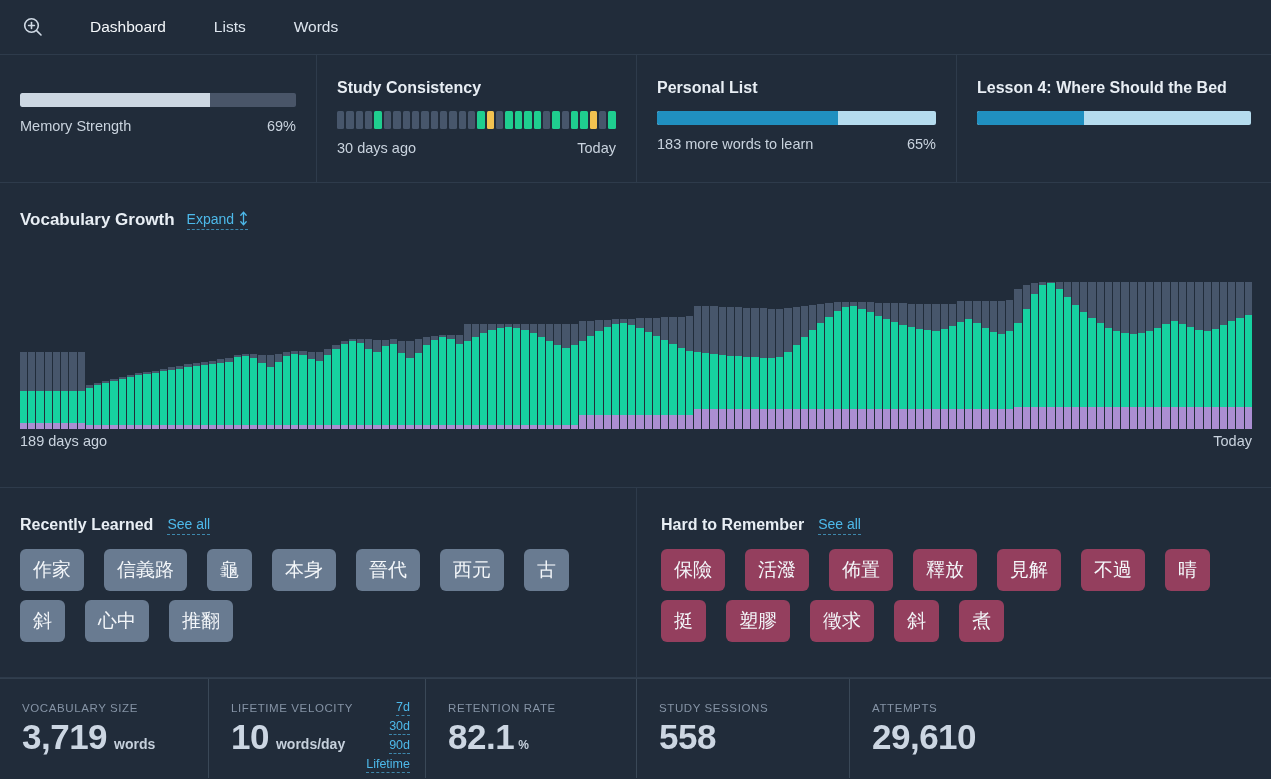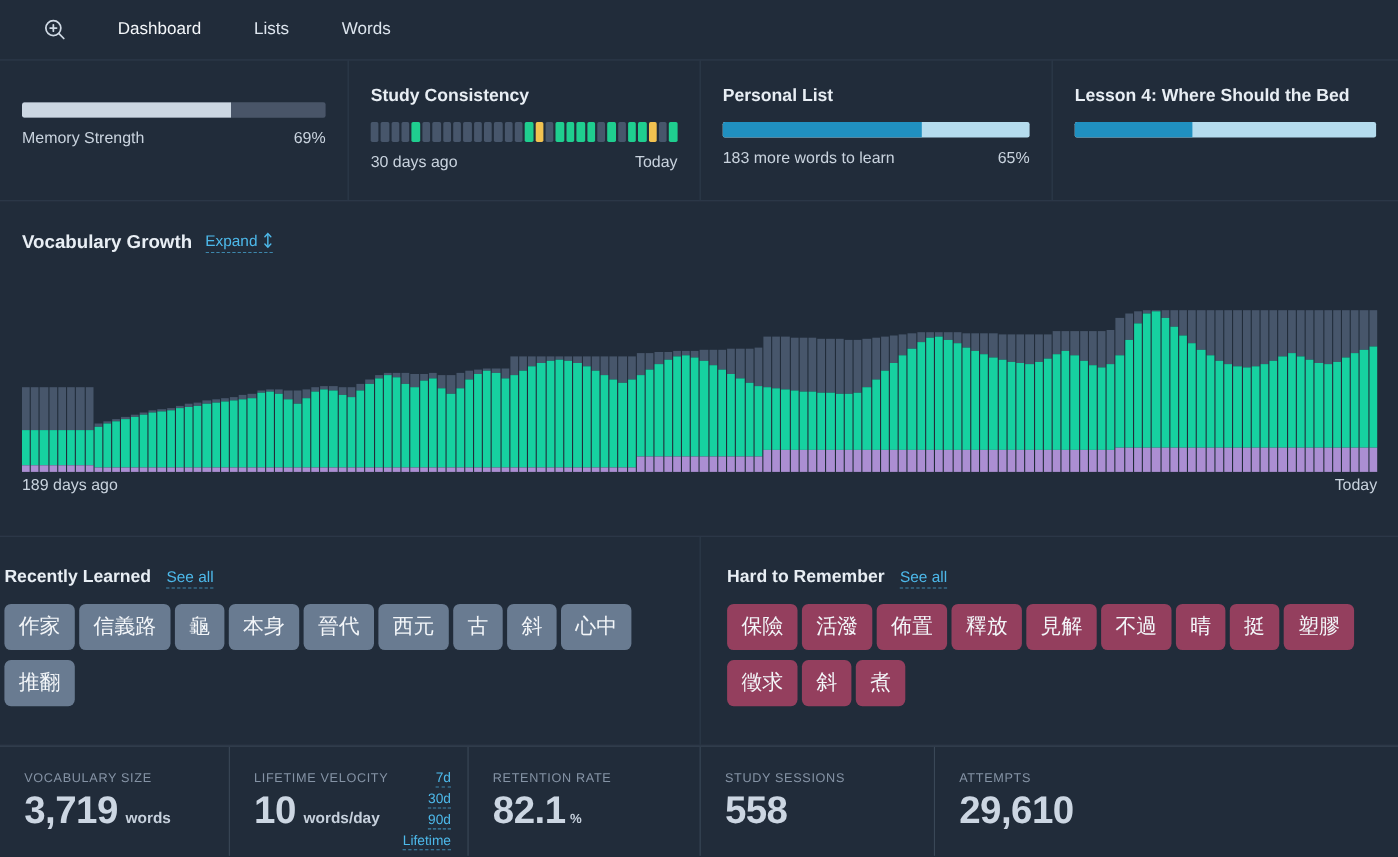--- a/index.html
+++ b/index.html
@@ -5,21 +5,21 @@
   * { margin:0; padding:0; box-sizing:border-box; }
   html,body { width:1271px; height:779px; }
   body {
     background:#212c3a;
     font-family:"Liberation Sans", sans-serif;
     color:#e5ebf2;
     overflow:hidden;
   }
   .nav {
     height:55px; display:flex; align-items:center;
-    padding:0 33px; border-bottom:1px solid #2e3b4b;
+    padding:0 16px; border-bottom:1px solid #2e3b4b;
   }
   .nav-icon { color:#cfd9e4; margin:0 46px 0 6px; display:flex; cursor:pointer; }
   .nav-items { display:flex; gap:48px; }
   .nav-item { font-size:15.5px; color:#dde5ee; cursor:pointer; text-decoration:none; }
   .nav-item.active { color:#f4f7fa; }
   .nav-right { margin-left:auto; display:flex; align-items:center; }
   .dot { width:9px; height:9px; border-radius:50%; background:#f2547c; margin-right:12px; }
   .avatar-wrap { display:flex; align-items:center; color:#cfd9e4; cursor:pointer; }
   .chev { margin-left:3px; margin-right:18px; color:#cfd9e4; display:flex; cursor:pointer; }
   .study-btn {
@@ -49,25 +49,25 @@
     color:#4db9ea; font-size:14px; text-decoration:none; cursor:pointer;
     border-bottom:1px dashed rgba(77,185,234,.65); padding-bottom:2px;
     display:inline-flex; align-items:center; gap:5px;
   }
   .chart { margin-top:51px; height:147px; display:flex; align-items:flex-end; gap:1px; }
   .chart .bar-col { flex:1; display:flex; flex-direction:column; justify-content:flex-end; }
   .chart .seg { width:100%; }
   .chart-axis { margin-top:4px; display:flex; justify-content:space-between; font-size:14.5px; color:#c9d3de; height:17px; }
   
   .words { display:grid; grid-template-columns:636px 635px; height:190px; border-bottom:1px solid #2e3b4b; }
-  .word-col { padding:26px 20px 0 4px; }
+  .word-col { padding:26px 20px 0 20px; }
   .word-col.right { border-left:1px solid #2e3b4b; padding-left:24px; }
   .sec-head { display:flex; align-items:center; gap:14px; height:22px; }
   .sec-title { font-size:16px; font-weight:bold; color:#e8eef4; }
-  .chips { margin-top:13px; display:flex; flex-wrap:wrap; gap:9px 4px; }
+  .chips { margin-top:13px; display:flex; flex-wrap:wrap; gap:9px 20px; }
   .chip {
     border:none; border-radius:6px; color:#f3f6f9; font-size:19px;
     font-family:"Liberation Sans",sans-serif;
     padding:9px 13px; min-width:44px; cursor:pointer; line-height:24px;
   }
   .chip.slate { background:#697b91; }
   .chip.maroon { background:#943f5e; }
   
   .stats { display:grid; grid-template-columns:208px 217px 211px 213px 213px 209px; height:100px; }
   .stat-cell { border-left:1px solid #3a4857; padding:23px 0 0 22px; }

